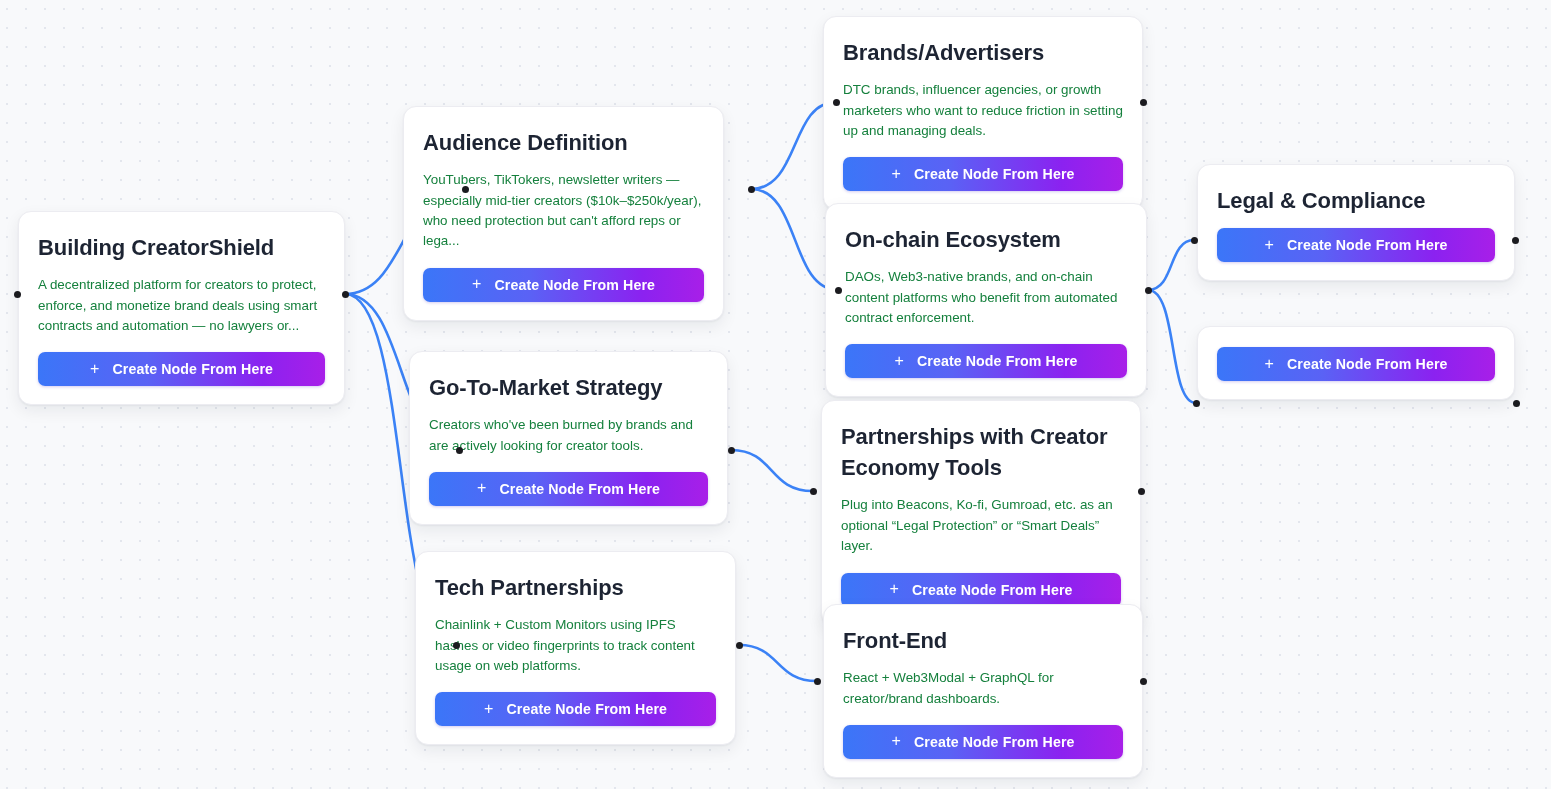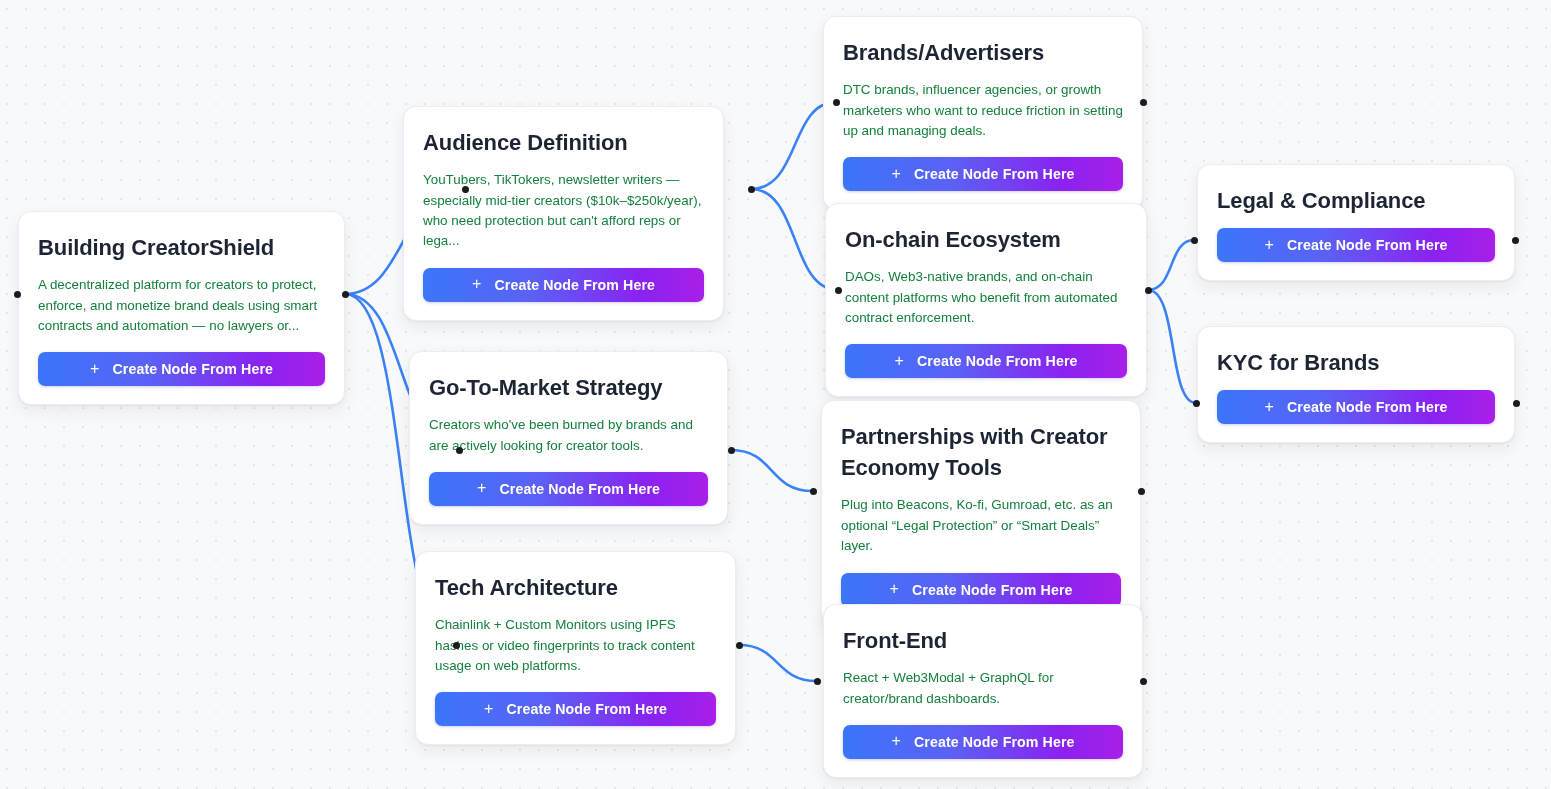--- a/index.html
+++ b/index.html
@@ -140,21 +140,21 @@
     <p class="node-desc">Creators who've been burned by brands and are actively looking for creator tools.</p>
     <button class="create-btn">
       <span class="plus">+</span>
       <span>Create Node From Here</span>
     </button>
   </div>
   <div class="handle" style="left:456px; top:447px;"></div>
   <div class="handle" style="left:728px; top:447px;"></div>
 
   <div class="node" style="left:415px; top:551px; width:321px;">
-    <h2 class="node-title">Tech Architecture</h2>
+    <h2 class="node-title">Tech Partnerships</h2>
     <p class="node-desc">Chainlink + Custom Monitors using IPFS hashes or video fingerprints to track content usage on web platforms.</p>
     <button class="create-btn">
       <span class="plus">+</span>
       <span>Create Node From Here</span>
     </button>
   </div>
   <div class="handle" style="left:453px; top:642px;"></div>
   <div class="handle" style="left:736px; top:642px;"></div>
 
   <div class="node" style="left:823px; top:16px; width:320px;">
@@ -205,21 +205,20 @@
     <h2 class="node-title">Legal &amp; Compliance</h2>
     <button class="create-btn">
       <span class="plus">+</span>
       <span>Create Node From Here</span>
     </button>
   </div>
   <div class="handle" style="left:1191px; top:237px;"></div>
   <div class="handle" style="left:1512px; top:237px;"></div>
 
   <div class="node" style="left:1197px; top:326px; width:318px;">
-    <h2 class="node-title">KYC for Brands</h2>
     <button class="create-btn">
       <span class="plus">+</span>
       <span>Create Node From Here</span>
     </button>
   </div>
   <div class="handle" style="left:1193px; top:400px;"></div>
   <div class="handle" style="left:1513px; top:400px;"></div>
 
 </div>
 

